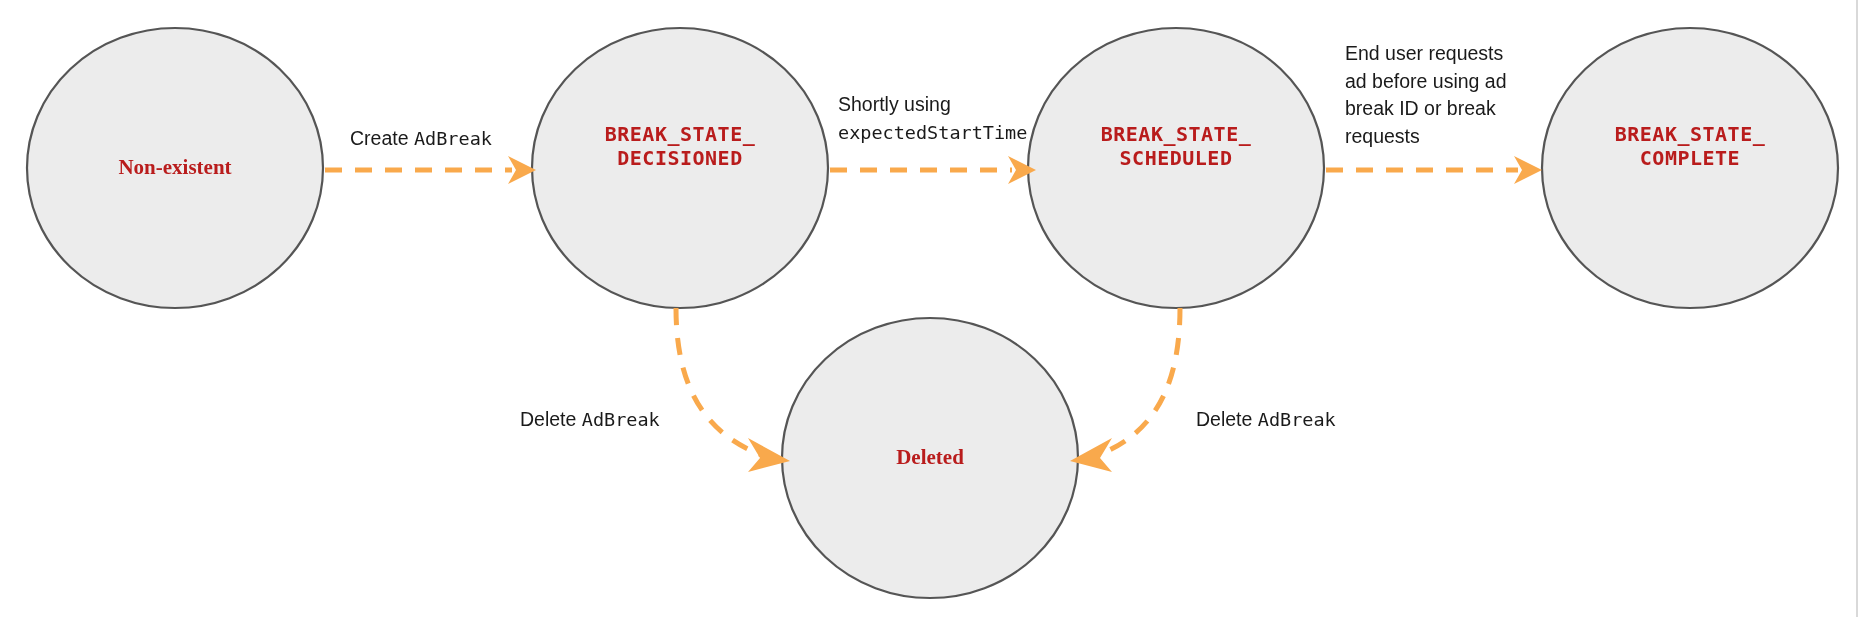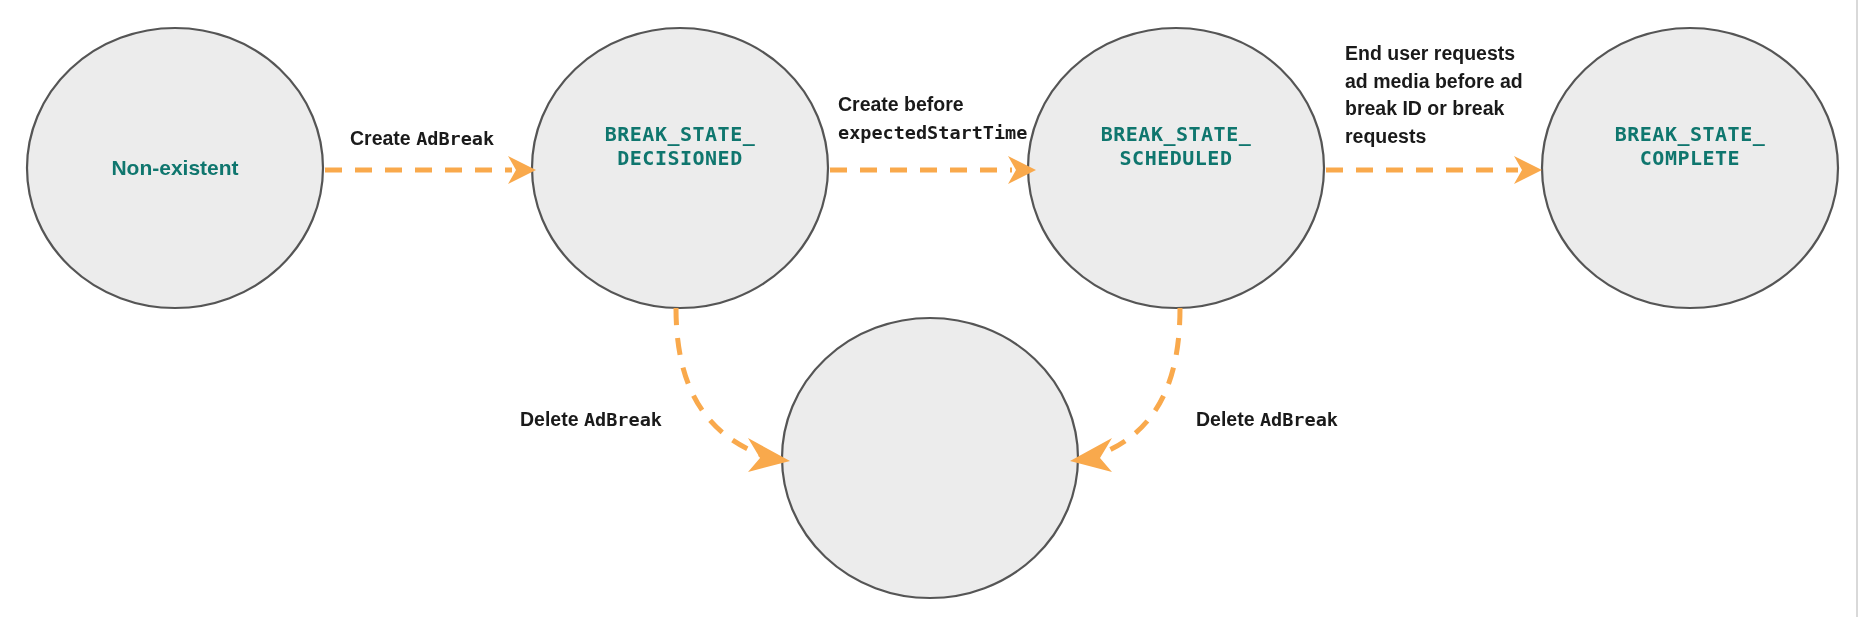--- a/index.html
+++ b/index.html
@@ -38,42 +38,42 @@
     stroke-dasharray: 17 13;
     stroke-linecap: butt;
   }
   .arrow-head {
     fill: #f9a94c;
     stroke: none;
   }
   .node-label {
     position: absolute;
     text-align: center;
-    color: #0f766e;
+    color: #b91c1c;
     font-weight: bold;
     line-height: 1.22;
     pointer-events: none;
     white-space: pre;
   }
   .node-label.plain {
-    font-family: Liberation Sans, sans-serif;
+    font-family: Liberation Serif, serif;
     font-size: 21px;
     letter-spacing: 0px;
   }
   .node-label.mono {
     font-family: "DejaVu Sans Mono", "Liberation Mono", monospace;
     font-size: 20px;
     letter-spacing: 0.5px;
   }
   .edge-label {
     position: absolute;
     color: #1a1a1a;
     font-family: "Liberation Sans", sans-serif;
     font-size: 19.5px;
-    font-weight: bold;
+    font-weight: normal;
     line-height: 1.38;
     white-space: pre;
     pointer-events: none;
   }
   .edge-label .mono-frag {
     font-family: "DejaVu Sans Mono", "Liberation Mono", monospace;
     font-size: 18.5px;
   }
   .edge-label.multi {
     line-height: 1.42;
@@ -119,24 +119,25 @@
   </svg>
 
   <div class="node-label plain" style="left:25px; top:155px; width:300px;">Non-existent</div>
 
   <div class="node-label mono" style="left:530px; top:122px; width:300px;"><span>BREAK_STATE_</span><br><span>DECISIONED</span></div>
 
   <div class="node-label mono" style="left:1026px; top:122px; width:300px;"><span>BREAK_STATE_</span><br><span>SCHEDULED</span></div>
 
   <div class="node-label mono" style="left:1540px; top:122px; width:300px;"><span>BREAK_STATE_</span><br><span>COMPLETE</span></div>
 
+  <div class="node-label plain" style="left:780px; top:445px; width:300px;">Deleted</div>
 
   <div class="edge-label" style="left:350px; top:104px;margin-top:21px;"><span>Create </span><span class="mono-frag">AdBreak</span></div>
 
-  <div class="edge-label multi" style="left:838px; top:91px;"><span>Create before</span><br><span class="mono-frag">expectedStartTime</span></div>
+  <div class="edge-label multi" style="left:838px; top:91px;"><span>Shortly using</span><br><span class="mono-frag">expectedStartTime</span></div>
 
-  <div class="edge-label multi" style="left:1345px; top:40px;"><span>End user requests</span><br><span>ad media before ad</span><br><span>break ID or break</span><br><span>requests</span></div>
+  <div class="edge-label multi" style="left:1345px; top:40px;"><span>End user requests</span><br><span>ad before using ad</span><br><span>break ID or break</span><br><span>requests</span></div>
 
   <div class="edge-label" style="left:520px; top:406px;"><span>Delete </span><span class="mono-frag">AdBreak</span></div>
 
   <div class="edge-label" style="left:1196px; top:406px;"><span>Delete </span><span class="mono-frag">AdBreak</span></div>
 
 </div>
 
 </body></html>

